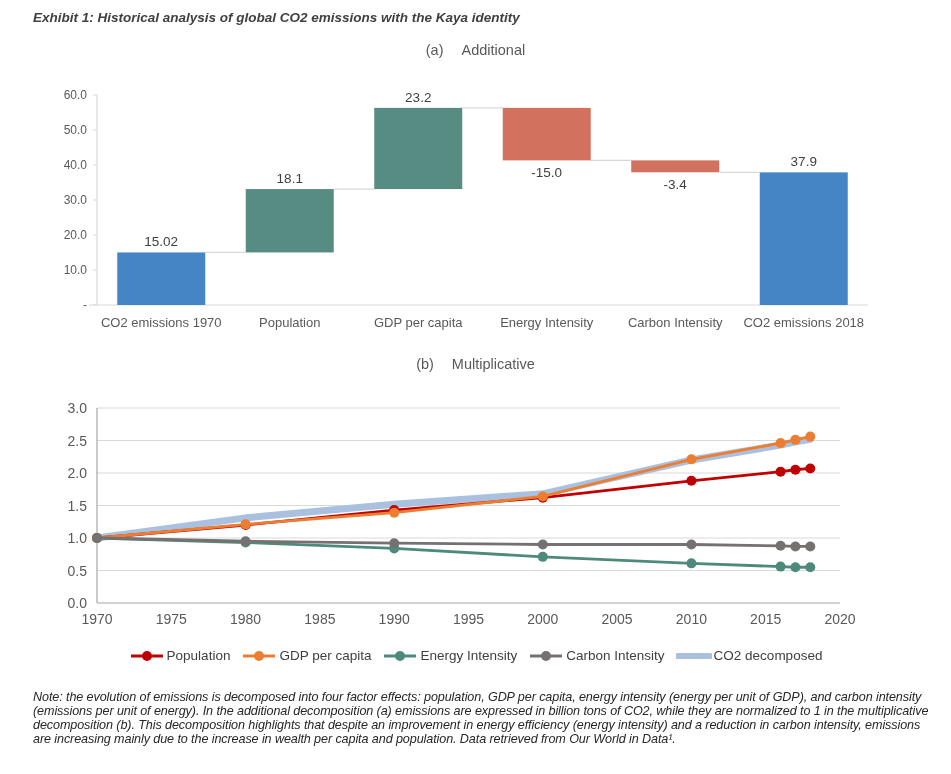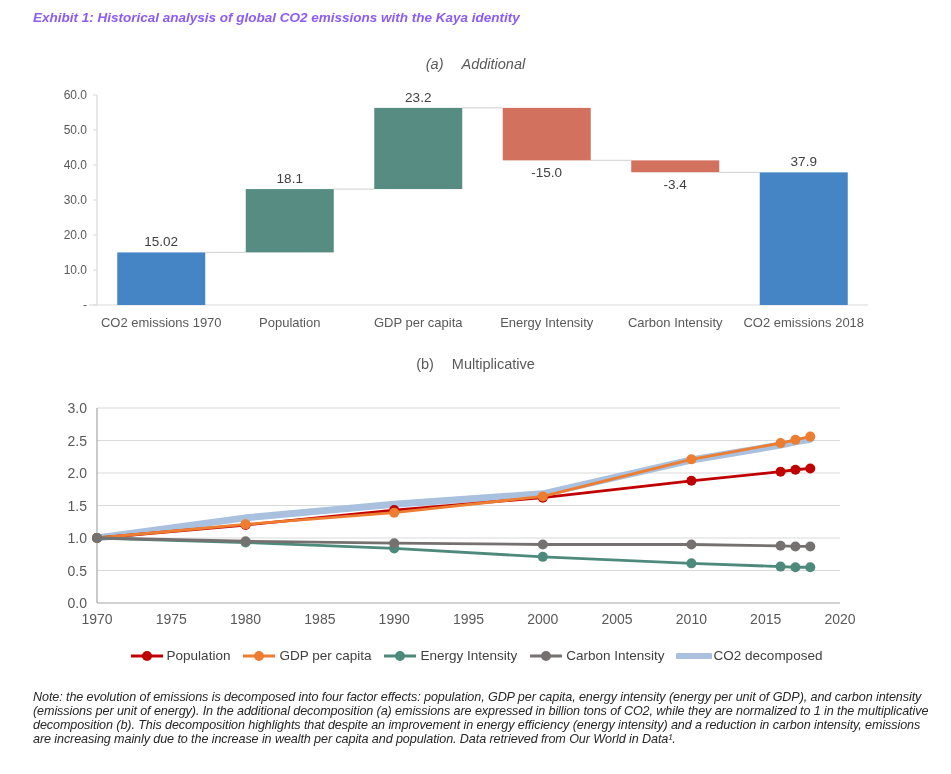--- a/index.html
+++ b/index.html
@@ -12,32 +12,32 @@
     background: #ffffff;
     overflow: hidden;
   }
   .exhibit-title {
     position: absolute;
     left: 33px;
     top: 10px;
     font-size: 13.5px;
     font-style: italic;
     font-weight: bold;
-    color: #8b5cf6;
+    color: #404040;
   }
   .chart-subtitle {
     position: absolute;
     left: 0;
     width: 951px;
     text-align: center;
     font-size: 14.5px;
     color: #595959;
   }
   .chart-subtitle .prefix { margin-right: 18px; }
-  #subtitle-a { top: 56px; font-style: italic; }
+  #subtitle-a { top: 42px; }
   #subtitle-b { top: 356px; }
   #chart-a { position: absolute; left: 0; top: 70px; }
   #chart-b { position: absolute; left: 0; top: 380px; }
   .legend {
     position: absolute;
     left: 0;
     top: 648px;
     width: 951px;
     display: flex;
     justify-content: center;

